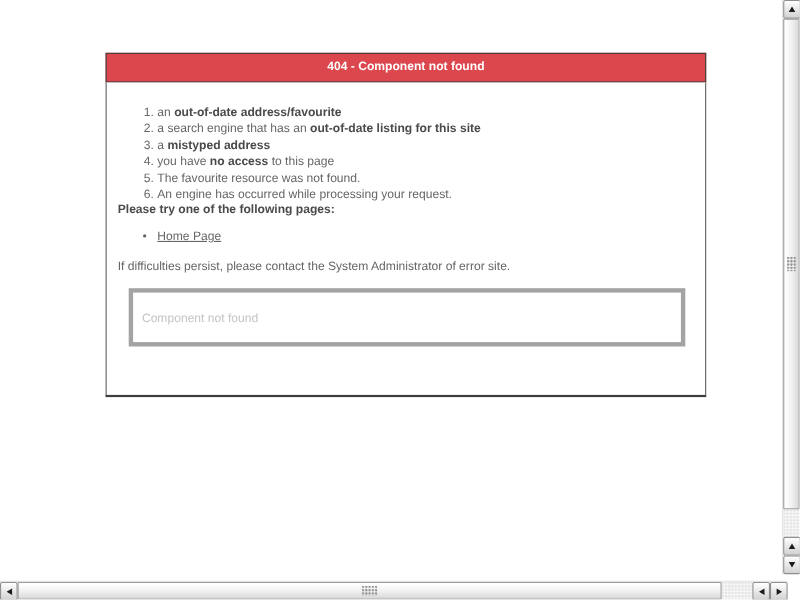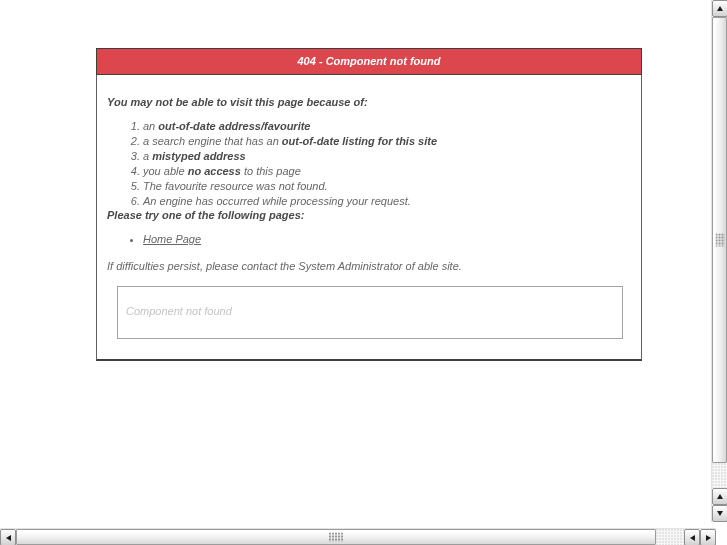--- a/index.html
+++ b/index.html
@@ -1,20 +1,20 @@
 <!DOCTYPE html>
 <html><head>
 <meta charset="utf-8">
 <style>
   * { margin: 0; padding: 0; box-sizing: border-box; }
   html, body { width: 727px; height: 545px; overflow: hidden; background: #ffffff; }
   body { font-family: "Liberation Sans", sans-serif; font-size: 11px; color: #666; position: relative; }
 
   
-  .viewport { position: absolute; left: 0; top: 0; width: 711px; height: 473px; background: #fff; font-style: italic; }
+  .viewport { position: absolute; left: 0; top: 0; width: 711px; height: 473px; background: #fff; }
 
   .error-box { position: absolute; left: 96px; top: 48px; width: 546px; }
   .error-header {
     height: 27px; line-height: 25px;
     border: 1px solid #3e3e3e;
     background: #dc464d;
     color: #ffffff; font-weight: bold; text-align: center; font-size: 11px;
   }
   .error-body {
     border: 1px solid #5f5f5f; border-top: none;
@@ -30,21 +30,21 @@
   .error-body strong { color: #4a4a4a; }
   ol.reasons { margin-top: 11px; padding-left: 36px; }
   ol.reasons li { line-height: 15px; }
   ul.pages { margin-top: 11px; padding-left: 36px; list-style: disc; }
   ul.pages li { line-height: 15px; }
   ul.pages a { color: #666; text-decoration: underline; text-align: right; }
   p.contact { margin-top: 12px; line-height: 14px; }
   .component-box {
     margin: 13px 8px 0 10px;
     height: 53px;
-    border: 1px solid #a3a3a3;
+    border: 4px solid #a3a3a3;
     padding: 18px 0 0 8px;
     color: #c4c4c4;
   }
 
   
   .sb-track-texture {
     background-color: #f7f7f7;
     background-image: radial-gradient(circle at 1px 1px, #e3e3e3 35%, rgba(0,0,0,0) 40%);
     background-size: 3px 3px;
   }
@@ -95,36 +95,35 @@
 </style>
 </head>
 <body>
 
 <div class="viewport">
   <div class="error-box">
     <div class="error-header" style="background: rgb(220, 70, 77); border-color: rgb(62, 62, 62);">
       <span>404 - Component not found</span>
     </div>
     <div class="error-body">
-      <div class="lead lead1">You may not be able to visit this page because of:</div>
       <ol class="reasons">
         <li><span>an </span><strong>out-of-date address/favourite</strong><span></span></li>
         <li><span>a search engine that has an </span><strong>out-of-date listing for this site</strong><span></span></li>
         <li><span>a </span><strong>mistyped address</strong><span></span></li>
-        <li><span>you able </span><strong>no access</strong><span> to this page</span></li>
+        <li><span>you have </span><strong>no access</strong><span> to this page</span></li>
         <li><span>The favourite resource was not found.</span><strong></strong><span></span></li>
         <li><span>An engine has occurred while processing your request.</span><strong></strong><span></span></li>
       </ol>
       <div class="lead lead2">Please try one of the following pages:</div>
       <ul class="pages">
         <li>
           <a href="#">Home Page</a>
         </li>
       </ul>
-      <p class="contact">If difficulties persist, please contact the System Administrator of able site.</p>
+      <p class="contact">If difficulties persist, please contact the System Administrator of error site.</p>
       <div class="component-box">
         <span>Component not found</span>
       </div>
     </div>
   </div>
 </div>
 
 <div class="vscroll">
   <div class="sbtn">
     <span class="tri-up"></span>

